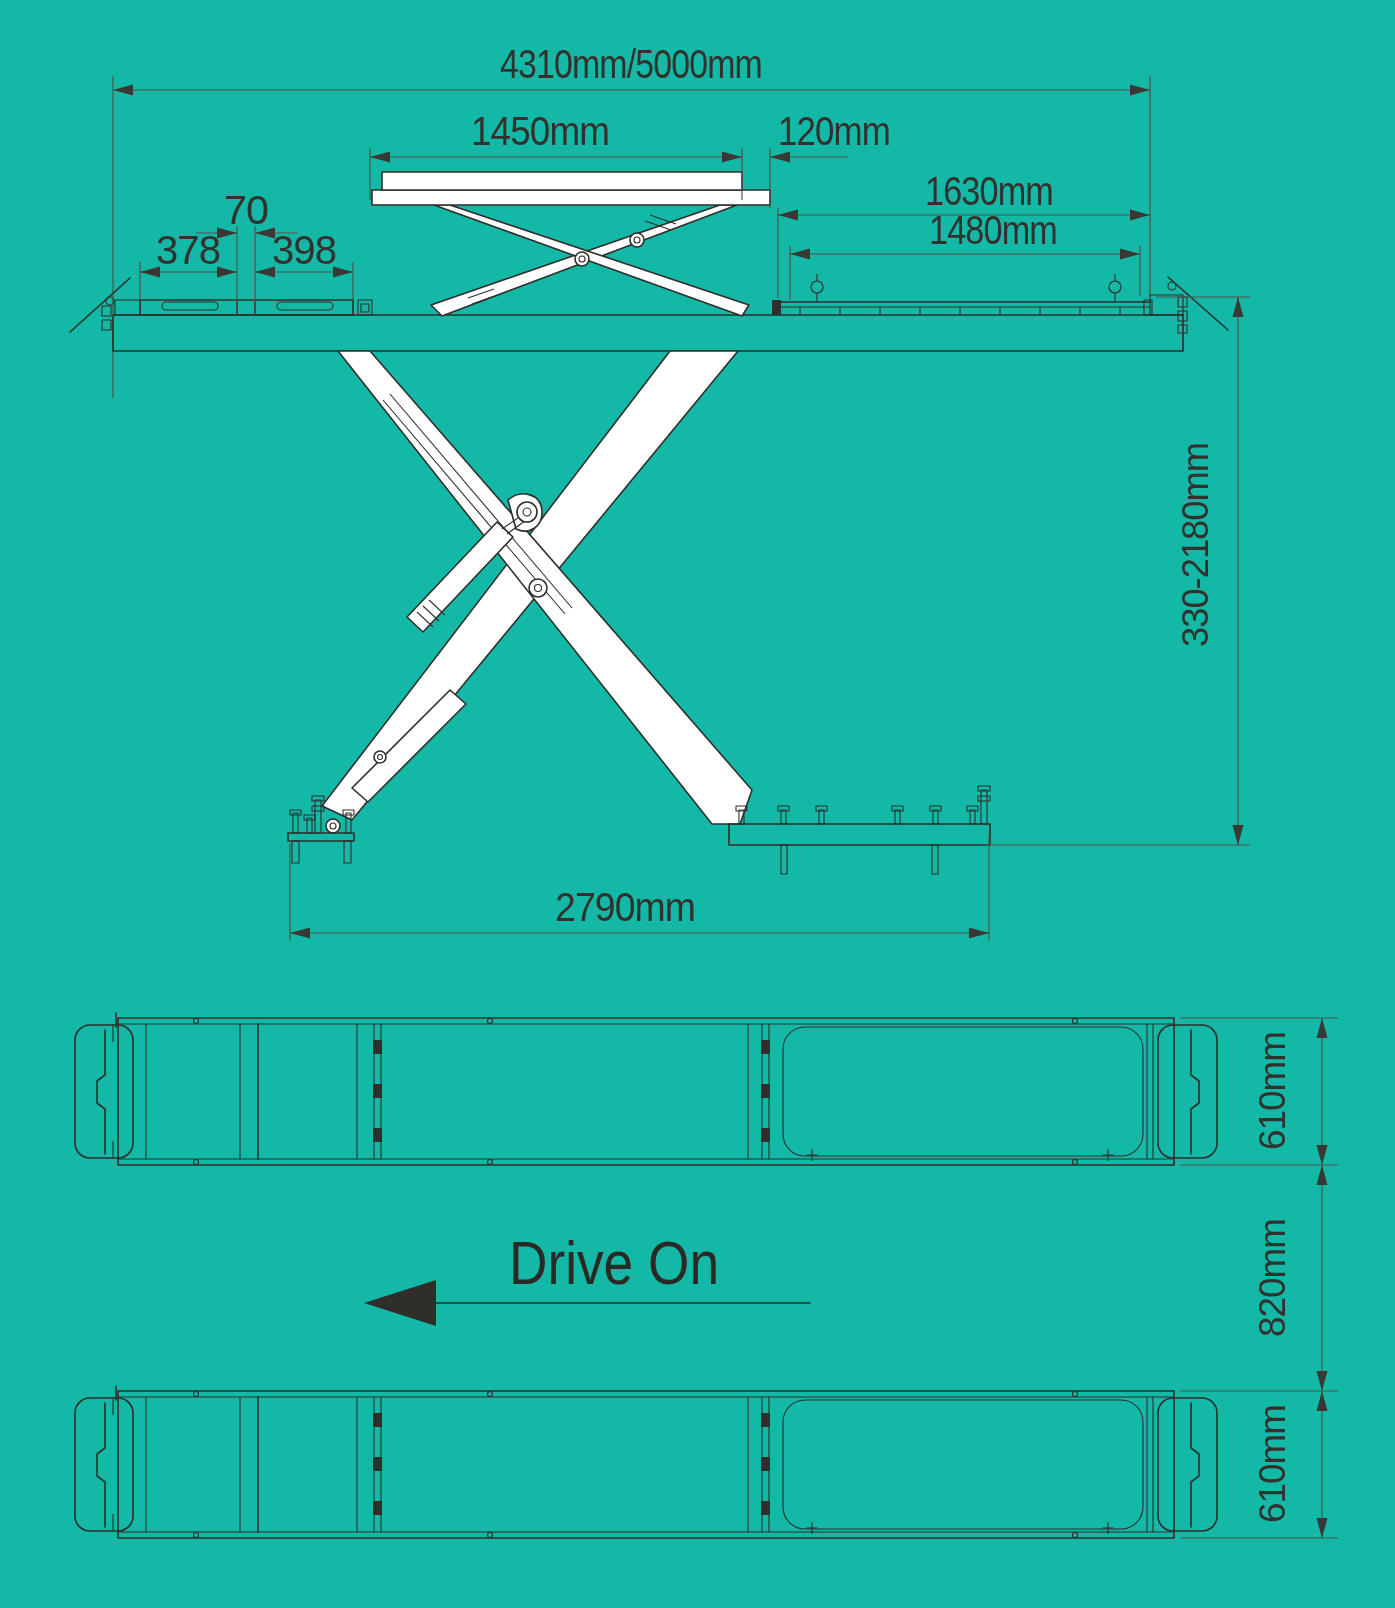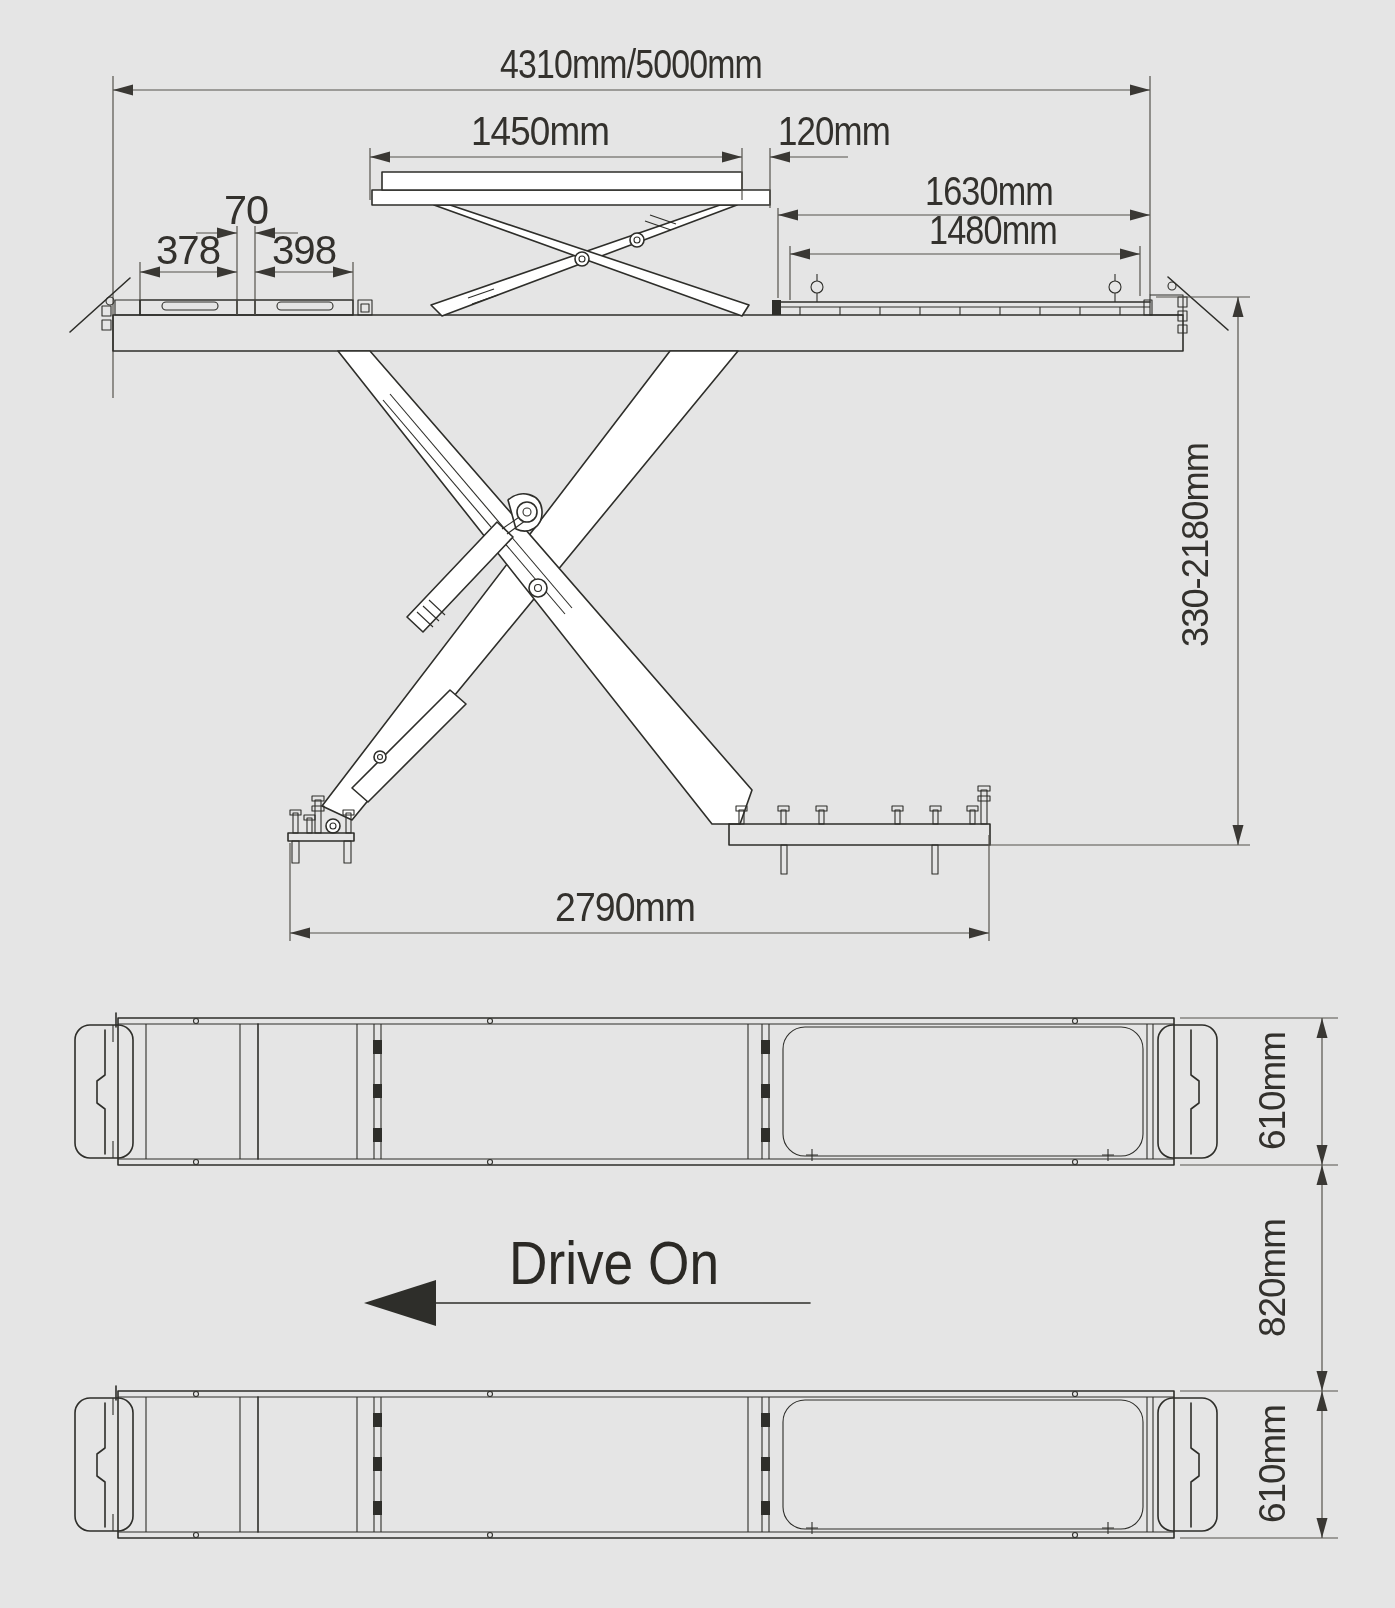--- a/index.html
+++ b/index.html
@@ -1,17 +1,17 @@
 <!DOCTYPE html>
 <html><head>
 <meta charset="utf-8">
 <style>
   html,body{margin:0;padding:0;background:#ffffff;}
   body{font-family:"Liberation Sans", sans-serif;}
-  .stage{position:relative;width:1395px;height:1608px;background:#e5e5e5;margin:0 auto;overflow:hidden;}
+  .stage{position:relative;width:1395px;height:1608px;background:#14b8a6;margin:0 auto;overflow:hidden;}
   svg{display:block;}
   .ln{stroke:#2e2e2a;stroke-width:1.6;fill:none;stroke-linejoin:round;stroke-linecap:round;}
   .lnt{stroke:#2e2e2a;stroke-width:1.1;fill:none;stroke-linejoin:round;}
   .lnw{stroke:#2e2e2a;stroke-width:1.6;fill:#ffffff;stroke-linejoin:round;}
   .fill{fill:#2e2e2a;stroke:none;}
   .dim{stroke:#55524c;stroke-width:1.2;fill:none;}
   .arr{fill:#3a3834;stroke:none;}
   .txt{fill:#33312d;font-family:"Liberation Sans", sans-serif;font-size:40px;letter-spacing:-1px;}
   .txts{fill:#33312d;font-family:"Liberation Sans", sans-serif;font-size:37px;letter-spacing:-1px;}
   .txtb{fill:#2b2925;font-family:"Liberation Sans", sans-serif;font-size:62px;letter-spacing:0px;}

